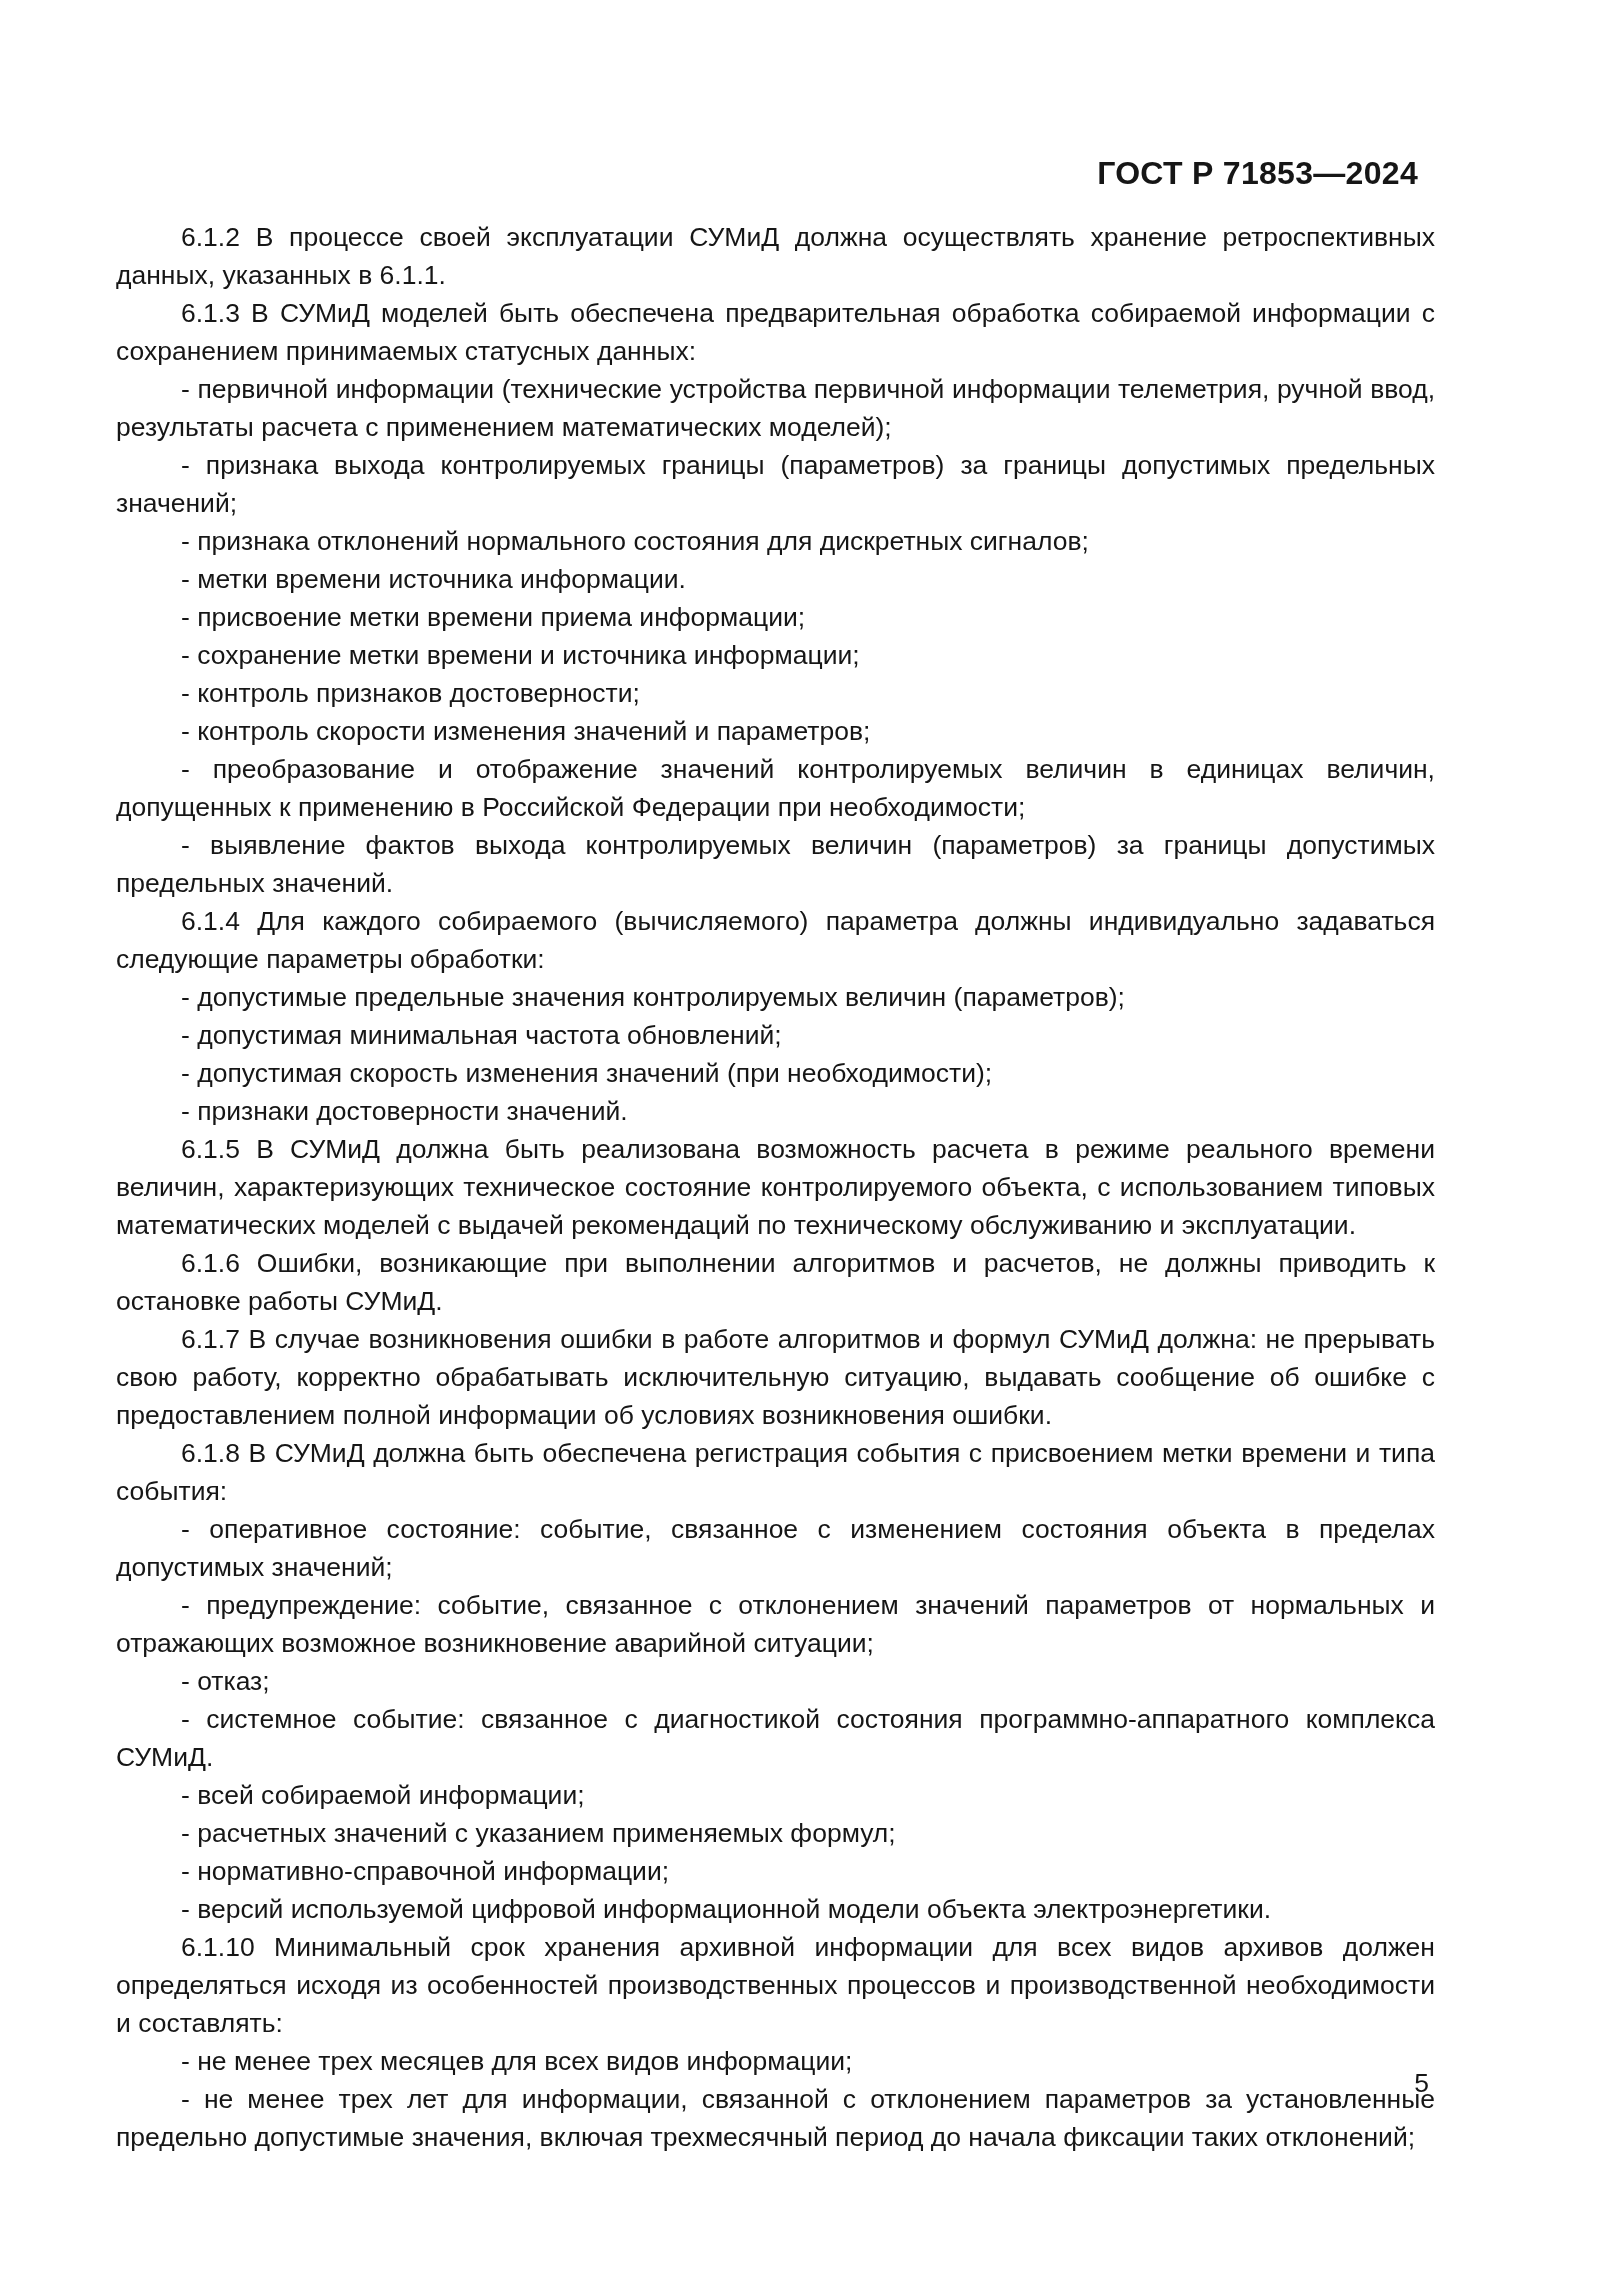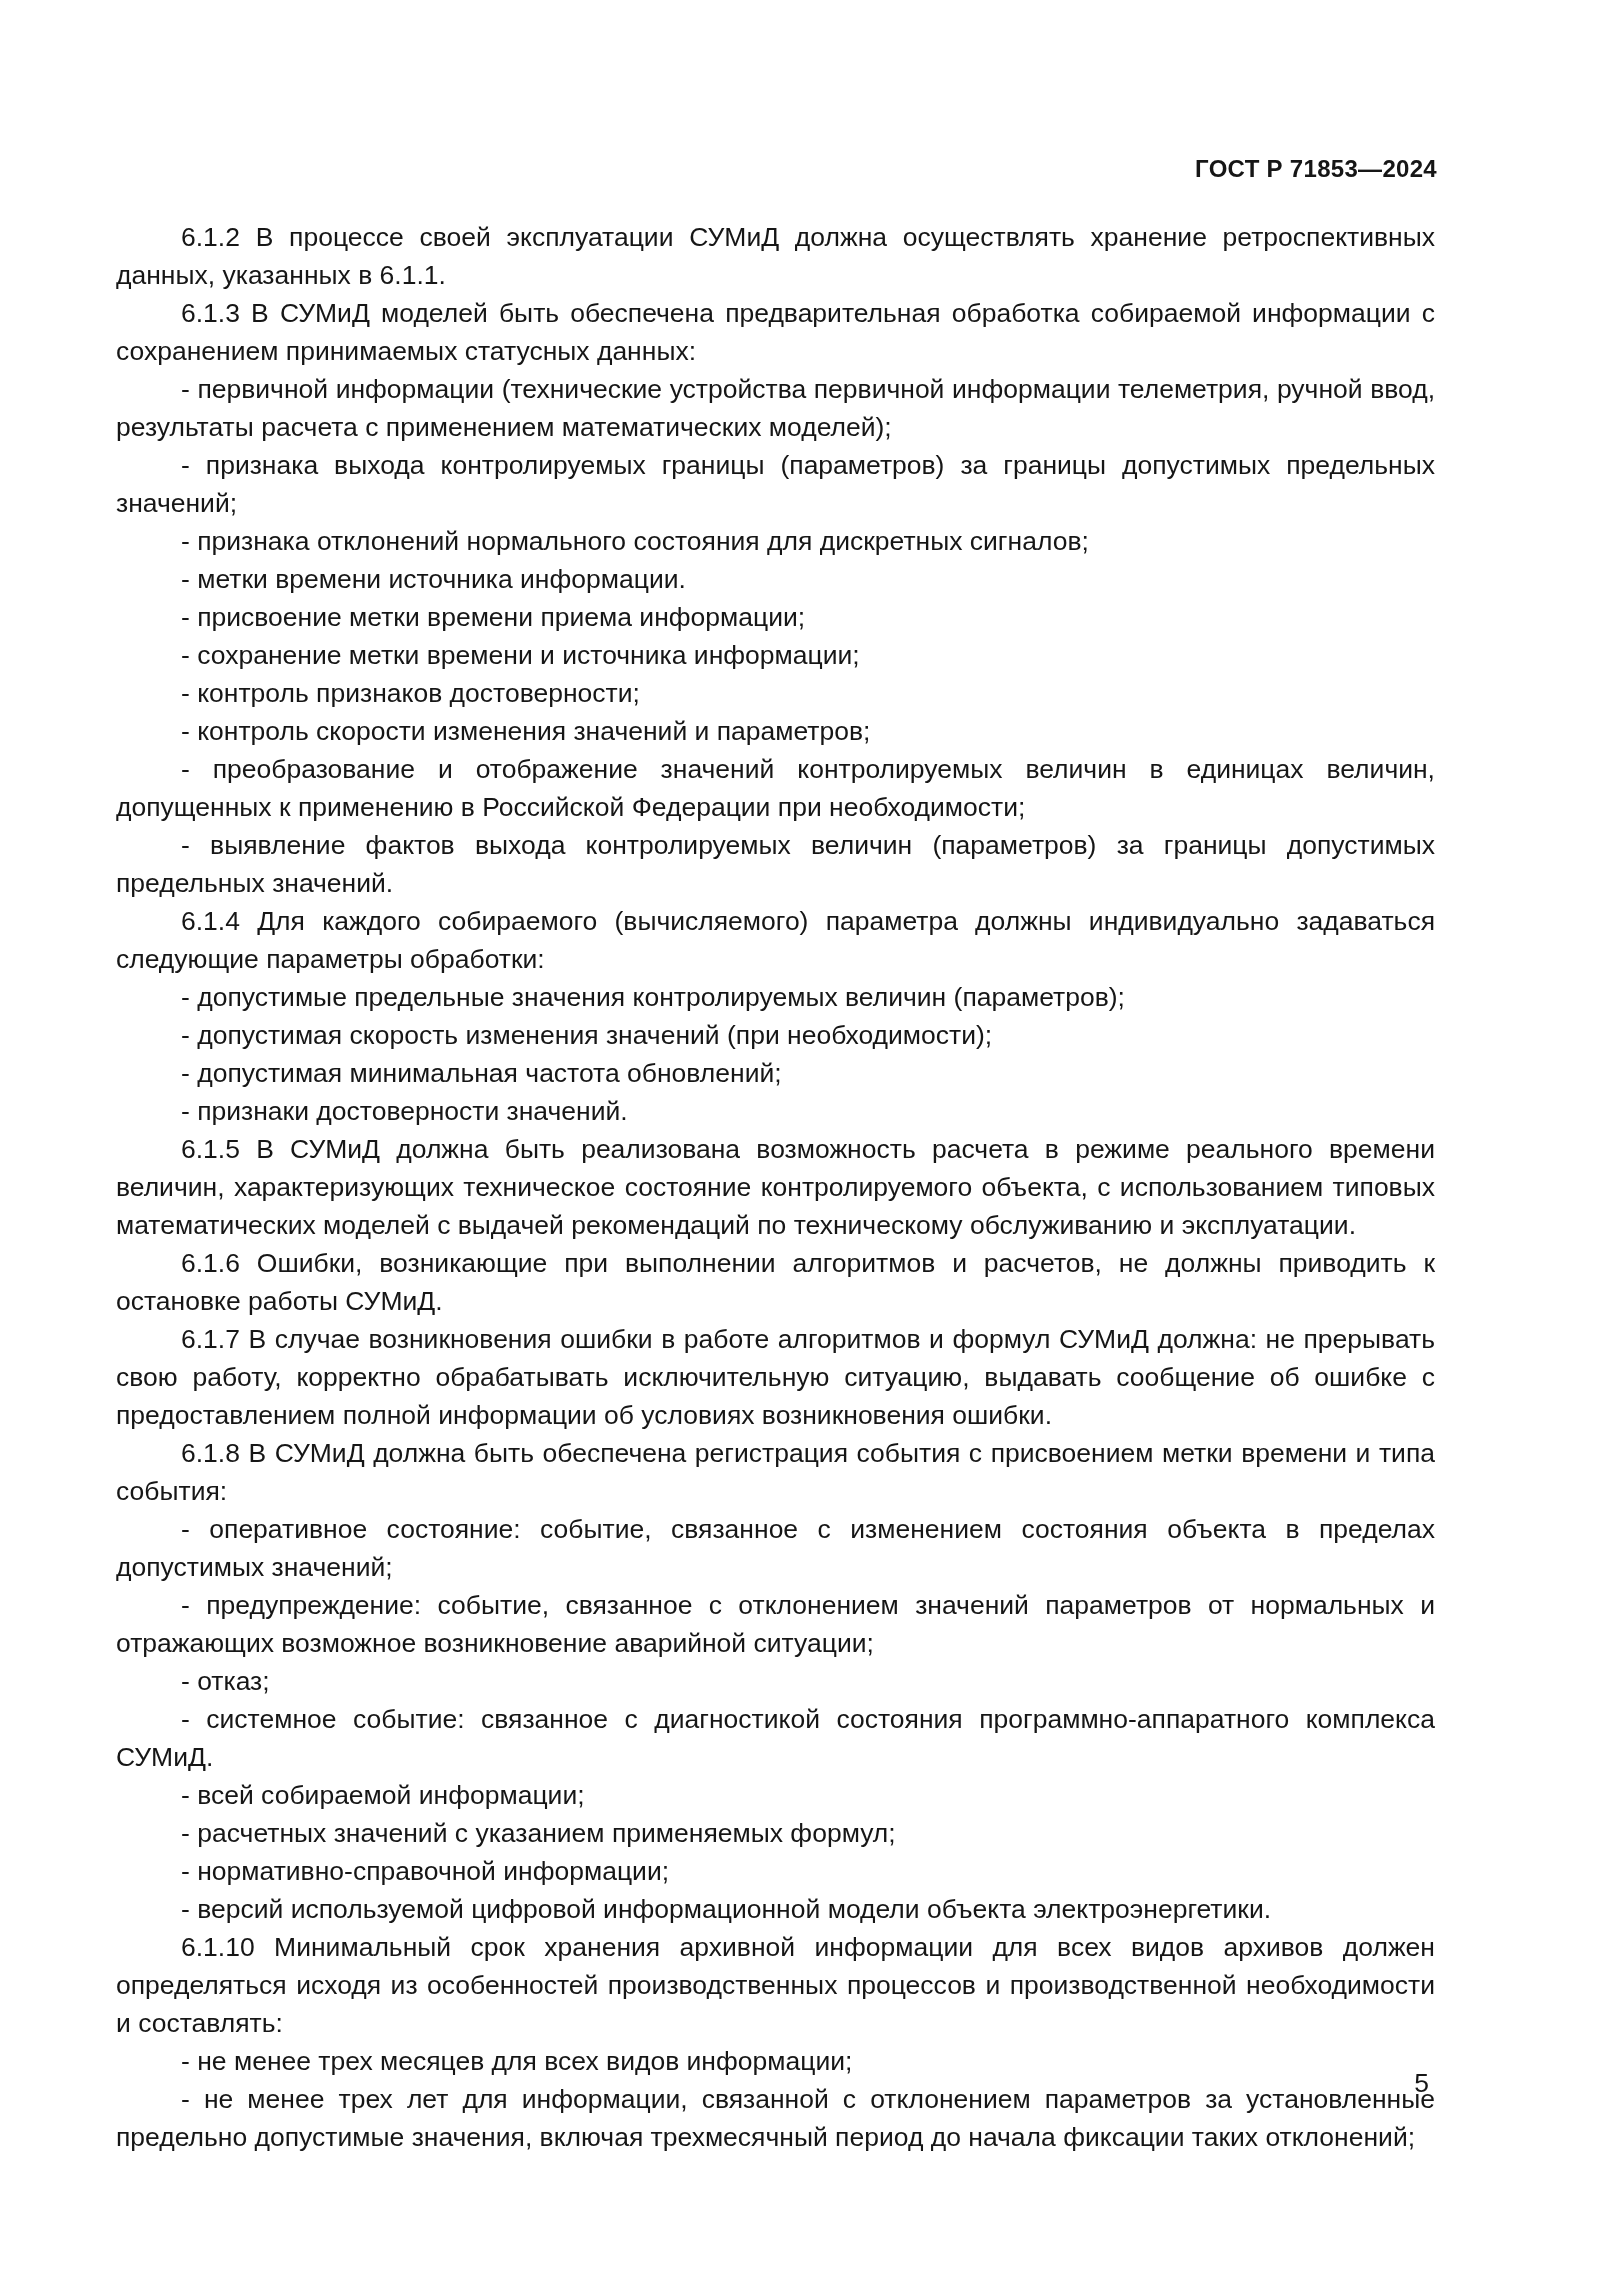--- a/index.html
+++ b/index.html
@@ -13,22 +13,22 @@
     height: 2293px;
     background: #ffffff;
     font-family: "Liberation Sans", "DejaVu Sans", sans-serif;
     color: #161616;
     margin: 0 auto;
     overflow: hidden;
   }
   .doc-header {
     position: absolute;
     top: 155px;
-    right: 184px;
-    font-size: 24px;
+    right: 203px;
+    font-size: 32px;
     font-weight: bold;
     letter-spacing: 0.3px;
   }
   .doc-body {
     position: absolute;
     top: 218px;
     left: 116px;
     width: 1319px;
   }
   .doc-body p.para {
@@ -60,22 +60,22 @@
       <p class="para">- признака отклонений нормального состояния для дискретных сигналов;</p>
       <p class="para">- метки времени источника информации.</p>
       <p class="para">- присвоение метки времени приема информации;</p>
       <p class="para">- сохранение метки времени и источника информации;</p>
       <p class="para">- контроль признаков достоверности;</p>
       <p class="para">- контроль скорости изменения значений и параметров;</p>
       <p class="para">- преобразование и отображение значений контролируемых величин в единицах величин, допущенных к применению в Российской Федерации при необходимости;</p>
       <p class="para">- выявление фактов выхода контролируемых величин (параметров) за границы допустимых предельных значений.</p>
       <p class="para">6.1.4  Для каждого собираемого (вычисляемого) параметра должны индивидуально задаваться следующие параметры обработки:</p>
       <p class="para">- допустимые предельные значения контролируемых величин (параметров);</p>
+      <p class="para">- допустимая минимальная частота обновлений;</p>
       <p class="para">- допустимая скорость изменения значений (при необходимости);</p>
-      <p class="para">- допустимая минимальная частота обновлений;</p>
       <p class="para">- признаки достоверности значений.</p>
       <p class="para">6.1.5  В СУМиД должна быть реализована возможность расчета в режиме реального времени величин, характеризующих техническое состояние контролируемого объекта, с использованием типовых математических моделей с выдачей рекомендаций по техническому обслуживанию и эксплуатации.</p>
       <p class="para">6.1.6  Ошибки, возникающие при выполнении алгоритмов и расчетов, не должны приводить к остановке работы СУМиД.</p>
       <p class="para">6.1.7  В случае возникновения ошибки в работе алгоритмов и формул СУМиД должна: не прерывать свою работу, корректно обрабатывать исключительную ситуацию, выдавать сообщение об ошибке с предоставлением полной информации об условиях возникновения ошибки.</p>
       <p class="para">6.1.8  В СУМиД должна быть обеспечена регистрация события с присвоением метки времени и типа события:</p>
       <p class="para">- оперативное состояние: событие, связанное с изменением состояния объекта в пределах допустимых значений;</p>
       <p class="para">- предупреждение: событие, связанное с отклонением значений параметров от нормальных и отражающих возможное возникновение аварийной ситуации;</p>
       <p class="para">- отказ;</p>
       <p class="para">- системное событие: связанное с диагностикой состояния программно-аппаратного комплекса СУМиД.</p>
       <p class="para">- всей собираемой информации;</p>

